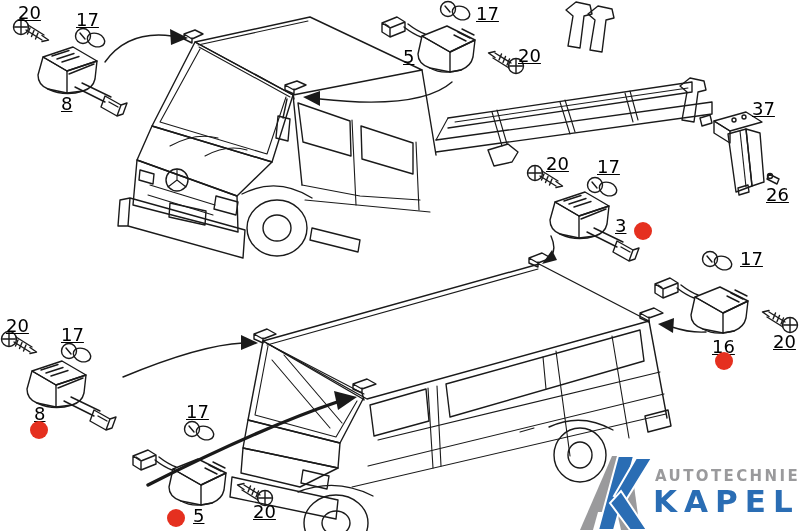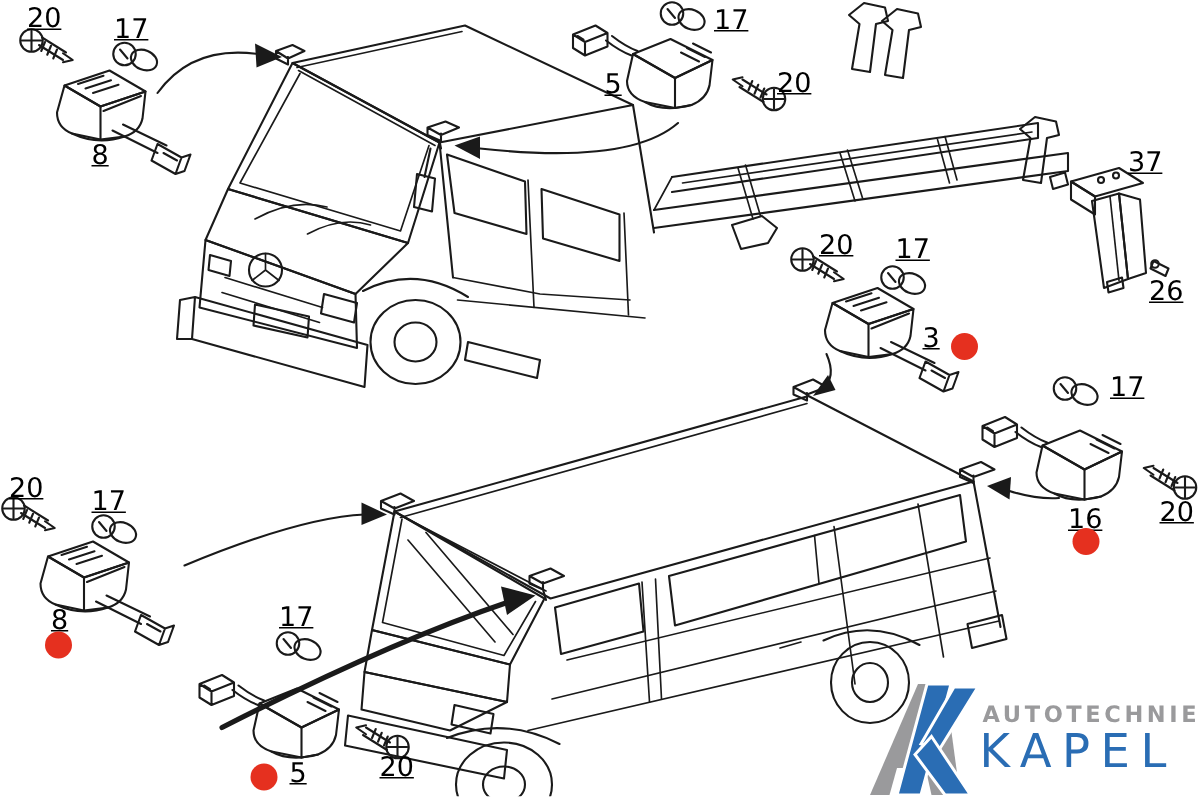--- a/index.html
+++ b/index.html
@@ -7,21 +7,21 @@
          font-family:"DejaVu Sans",sans-serif;}
   svg{position:absolute;left:0;top:0;}
   .ink{stroke:#1a1a1a;fill:none;stroke-width:1.4;stroke-linecap:round;stroke-linejoin:round;}
   .ink-thin{stroke-width:1.1;}
   .ink-fill{fill:#1a1a1a;stroke:none;}
   .thick{stroke-width:3.4;}
   .lbl{position:absolute;font-size:18px;line-height:1;color:#000000;white-space:nowrap;text-decoration:underline;}
   .dot{position:absolute;width:18px;height:18px;border-radius:50%;}
   .logo-line1{position:absolute;left:655px;top:467px;font-size:15px;font-weight:600;
               letter-spacing:2.4px;color:#9a9a9c;}
-  .logo-line2{position:absolute;left:653px;top:483px;font-size:31px;font-weight:normal;
+  .logo-line2{position:absolute;left:653px;top:483px;font-size:31px;font-weight:bold;
               letter-spacing:7px;color:#2a6db4;}
   .kstroke{stroke:#ffffff;stroke-width:2;}
 </style>
 </head>
 <body>
 
 <div class="stage">
 
 <svg width="799" height="531" viewBox="0 0 799 531">
   <defs>

